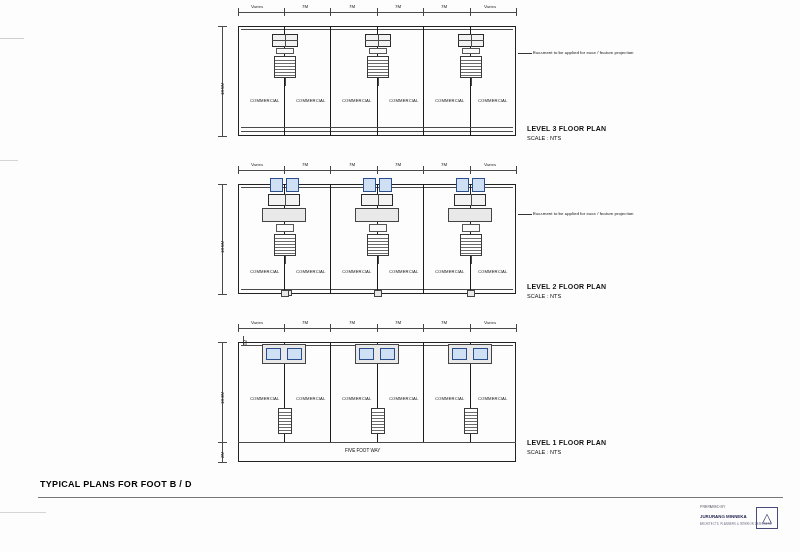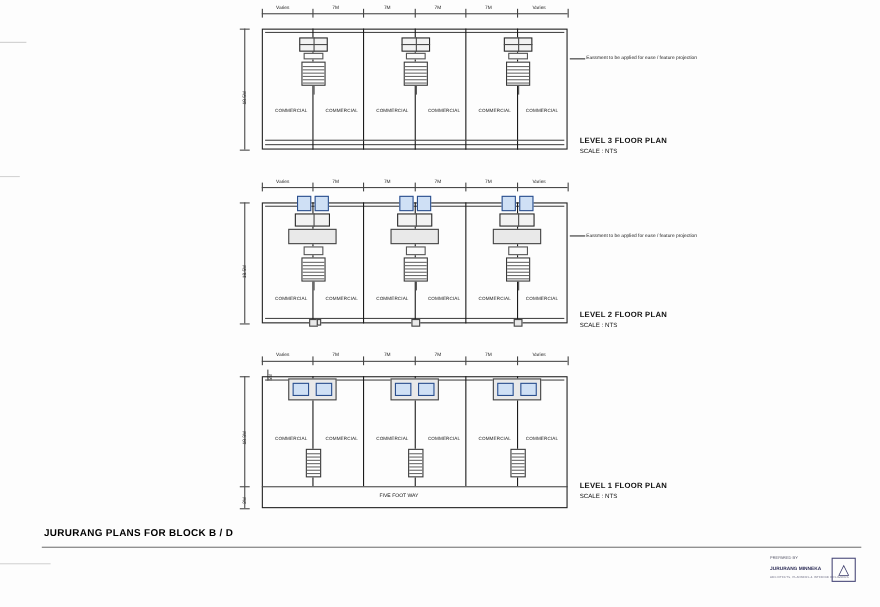--- a/index.html
+++ b/index.html
@@ -446,21 +446,21 @@
         <i style="top:21px"></i>
     </div>
 
     <div class="thinline" style="left:238px;top:130px;width:278px;height:1px;"></div>
     <div class="fivefoot" style="left:345px;top:136px;">FIVE FOOT WAY</div>
 
     <div class="titleblk" style="left:527px;top:127px;">LEVEL 1 FLOOR PLAN</div>
     <div class="subblk" style="left:527px;top:137px;">SCALE : NTS</div>
   </div>
 
-  <div class="maintitle" style="left:40px;top:479px;">JURURANG PLANS FOR BLOCK B / D</div>
+  <div class="maintitle" style="left:40px;top:479px;">TYPICAL PLANS FOR FOOT B / D</div>
   <div class="thinline" style="left:38px;top:497px;width:745px;height:1px;background:#777;"></div>
 
   <div class="abs" style="left:690px;top:505px;width:100px;height:40px;">
     <div class="footsmall" style="left:10px;top:0px;">PREPARED BY</div>
     <div class="footbold" style="left:10px;top:9px;">JURURANG MINNEKA</div>
     <div class="footmini" style="left:10px;top:18px;">ARCHITECTS, PLANNERS &amp; INTERIOR DESIGNERS</div>
     <div class="logo" style="left:66px;top:2px;">△</div>
   </div>
 
   <div class="edgedot" style="left:0;top:38px;width:24px;height:1px;background:#cfcfcf;"></div>

